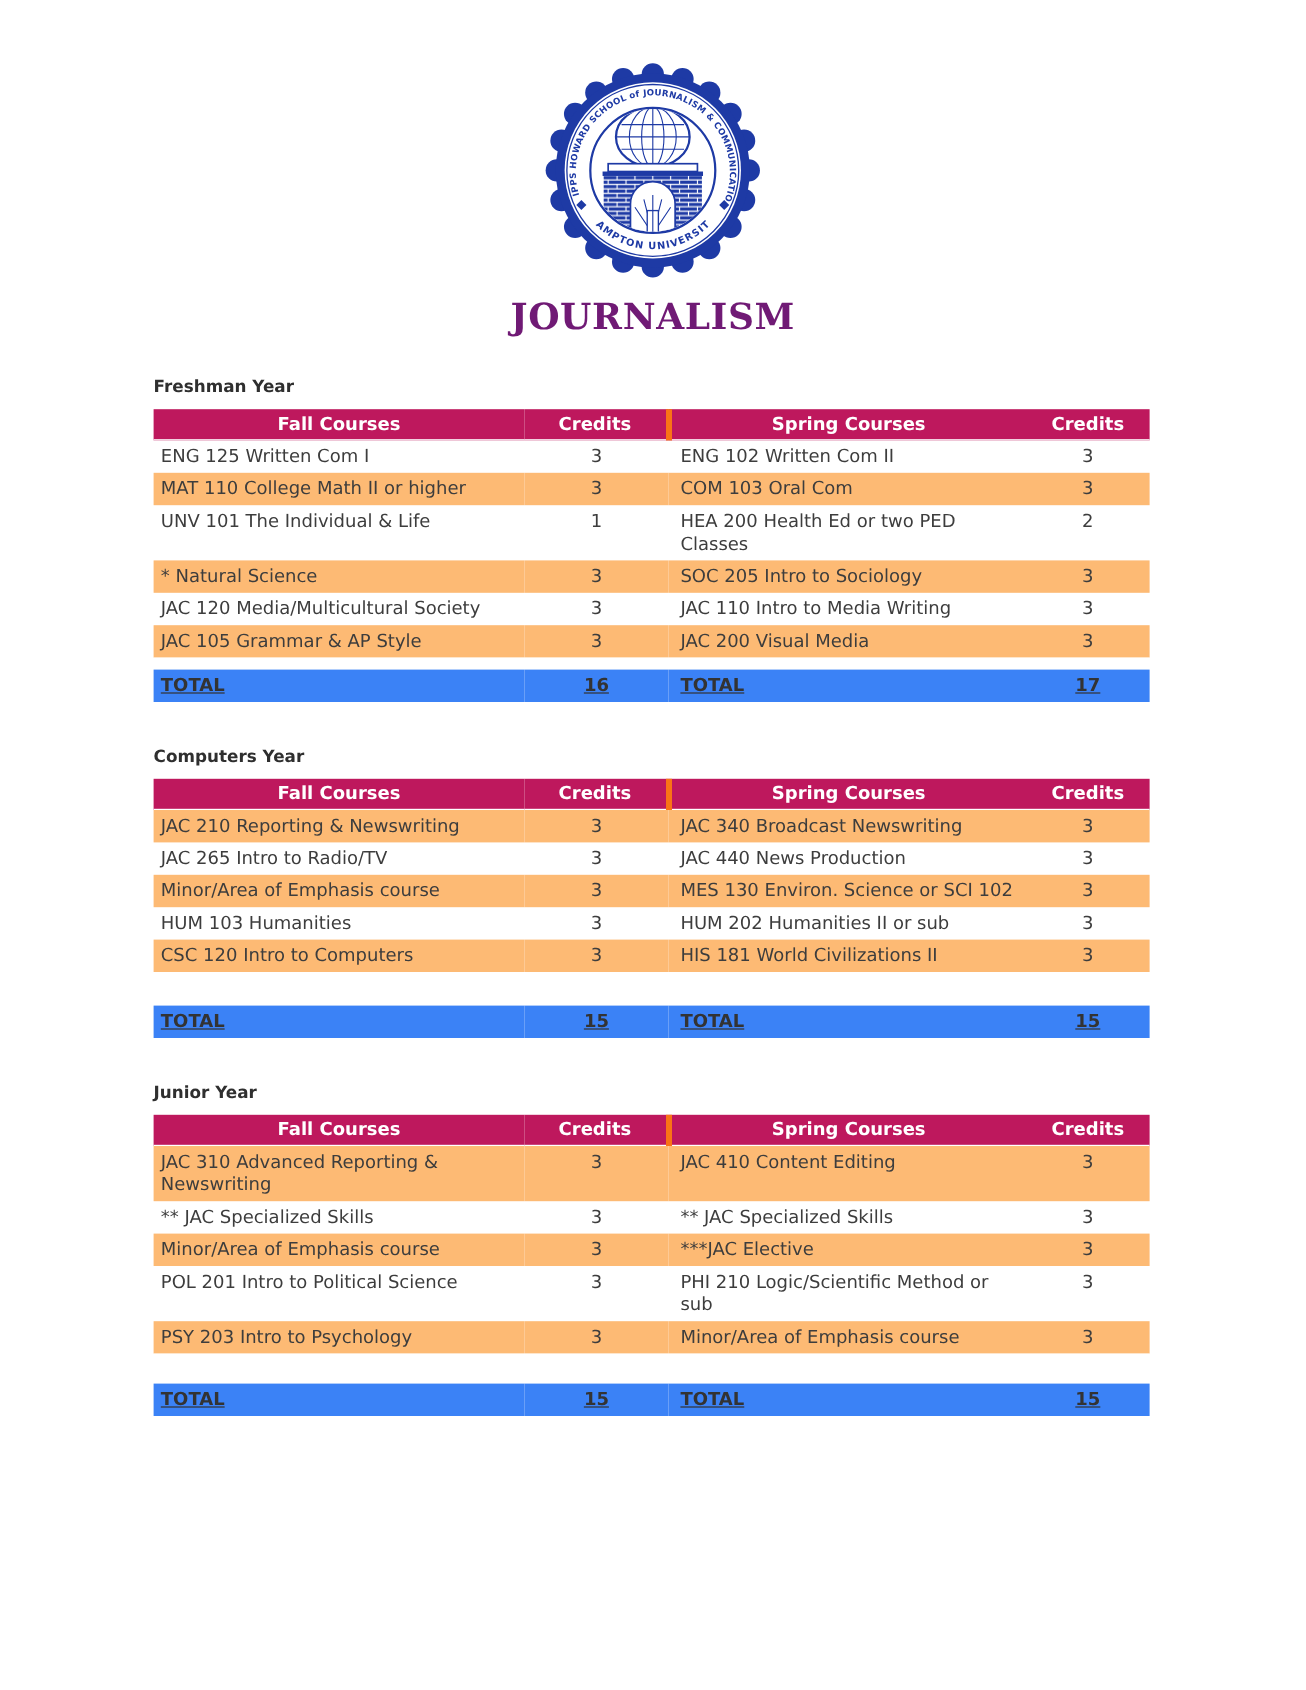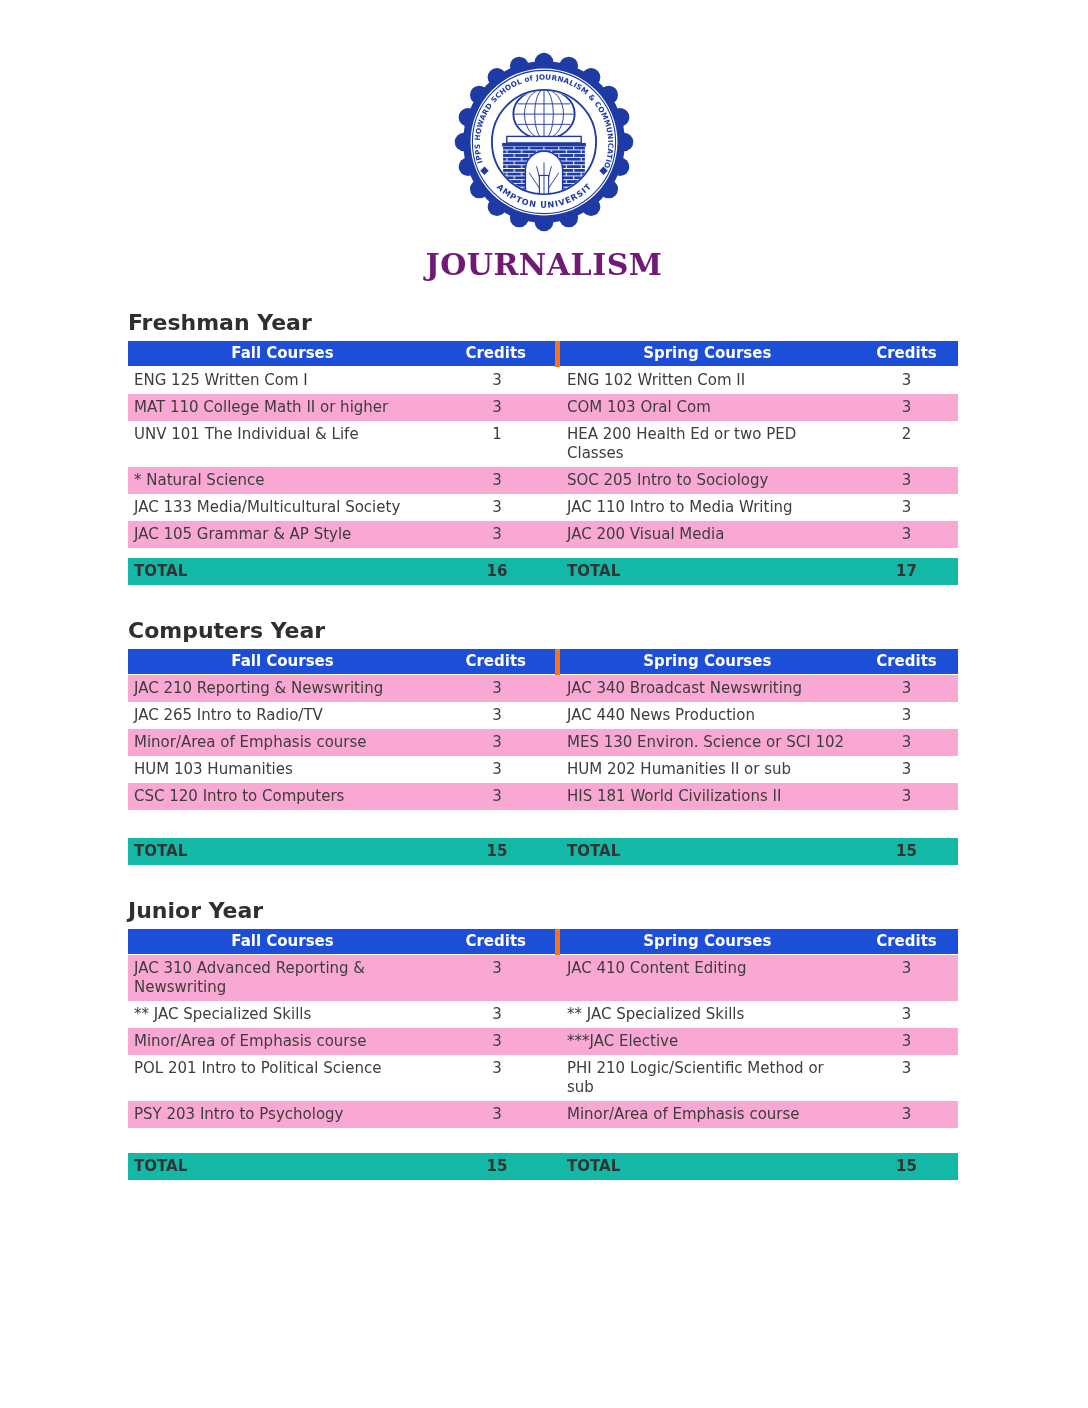--- a/index.html
+++ b/index.html
@@ -11,34 +11,34 @@
   .masthead{padding-top:49px;text-align:center;}
   .seal{display:block;margin:0 auto;}
   .seal-ring-text{font-family:"DejaVu Sans",sans-serif;font-size:7.8px;font-weight:bold;letter-spacing:.2px;fill:#1e3aa5;}
   .seal-ring-text-bottom{font-family:"DejaVu Sans",sans-serif;font-size:8.8px;font-weight:bold;letter-spacing:1px;fill:#1e3aa5;}
   .page-title{
     margin:13px 0 0 0;font-family:"DejaVu Serif","Liberation Serif",serif;
     font-size:30px;line-height:34px;font-weight:bold;color:#701a75;letter-spacing:.5px;
   }
   main{margin:31px 0 0 128px;width:830px;}
   .year-section{margin:0 0 36px 0;}
-  .year-heading{font-size:22px;line-height:20px;font-weight:bold;color:#2f2f2f;margin:0 0 8px 0;}
+  .year-heading{font-size:14px;line-height:20px;font-weight:bold;color:#2f2f2f;margin:0 0 8px 0;}
   table.course-table{border-collapse:collapse;table-layout:fixed;width:830px;}
   col.c1{width:309px;} col.c2{width:120px;} col.c3{width:298px;} col.c4{width:103px;}
   th{
-    background:#1d4ed8;color:#ffffff;font-size:15px;line-height:18px;font-weight:bold;
+    background:#be185d;color:#ffffff;font-size:15px;line-height:18px;font-weight:bold;
     text-align:center;padding:3px 0 4px 0;border-bottom:1px solid #ffffff;
   }
   th.th-spring{border-left:5px solid #f97316;}
   td{font-size:15px;line-height:19px;vertical-align:top;padding:4px 0;}
   td.c-course{text-align:left;padding:4px 36px 4px 6px;}
   td.c-spring{padding:4px 8px 4px 10px;}
   td.c-credits{text-align:center;}
-  tr.shaded td{background:#f9a8d4;}
-  tr.total-row td{background:#14b8a6;font-weight:bold;color:#333333;}
+  tr.shaded td{background:#fdba74;}
+  tr.total-row td{background:#3b82f6;font-weight:bold;color:#333333;text-decoration:underline;}
   tr.gap-row td{padding:0;background:#ffffff;}
 </style>
 </head>
 <body>
 
 <header class="masthead">
   <svg class="seal" width="186" height="186" viewBox="0 0 200 200" aria-hidden="true">
     <defs>
       <path id="arcTop" d="M 35,125 A 69,69 0 1 1 165,125" fill="none"></path>
       <path id="arcBottom" d="M 48,148 A 71,71 0 0 0 152,148" fill="none"></path>
@@ -143,21 +143,21 @@
             <td class="c-course c-spring">HEA 200 Health Ed or two PED Classes</td>
             <td class="c-credits">2</td>
           </tr>
           <tr class="shaded">
             <td class="c-course">* Natural Science</td>
             <td class="c-credits">3</td>
             <td class="c-course c-spring">SOC 205 Intro to Sociology</td>
             <td class="c-credits">3</td>
           </tr>
           <tr>
-            <td class="c-course">JAC 133 Media/Multicultural Society</td>
+            <td class="c-course">JAC 120 Media/Multicultural Society</td>
             <td class="c-credits">3</td>
             <td class="c-course c-spring">JAC 110 Intro to Media Writing</td>
             <td class="c-credits">3</td>
           </tr>
           <tr class="shaded">
             <td class="c-course">JAC 105 Grammar &amp; AP Style</td>
             <td class="c-credits">3</td>
             <td class="c-course c-spring">JAC 200 Visual Media</td>
             <td class="c-credits">3</td>
           </tr>

